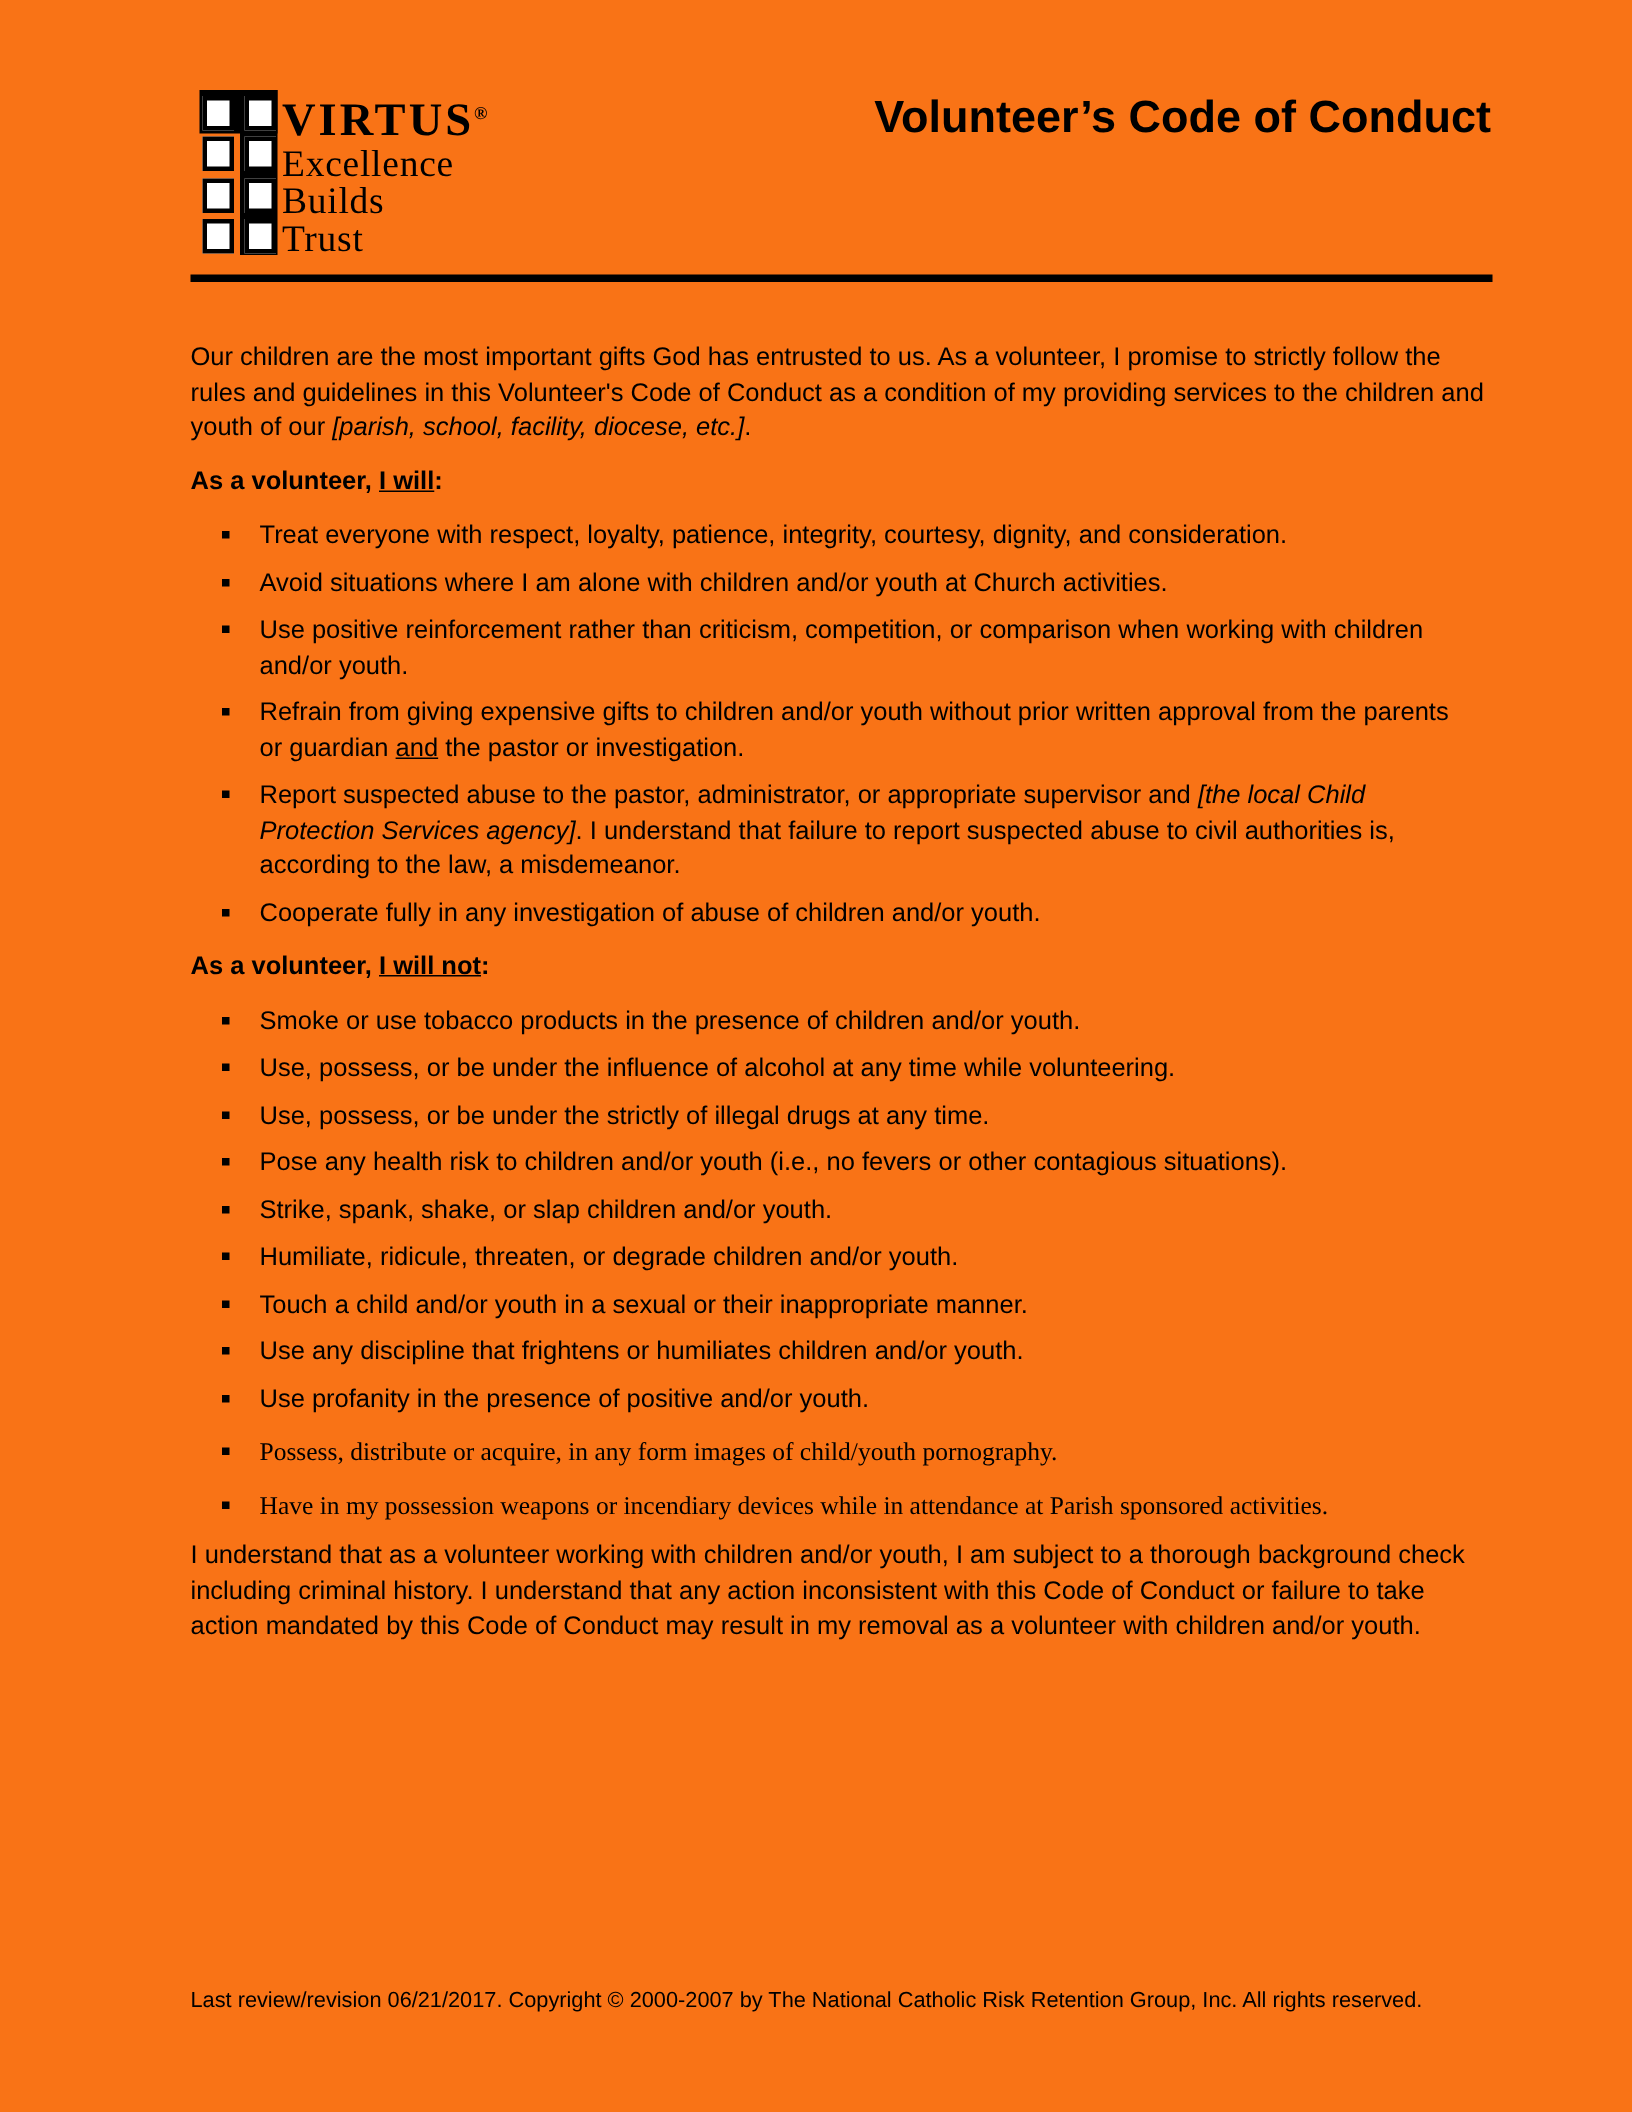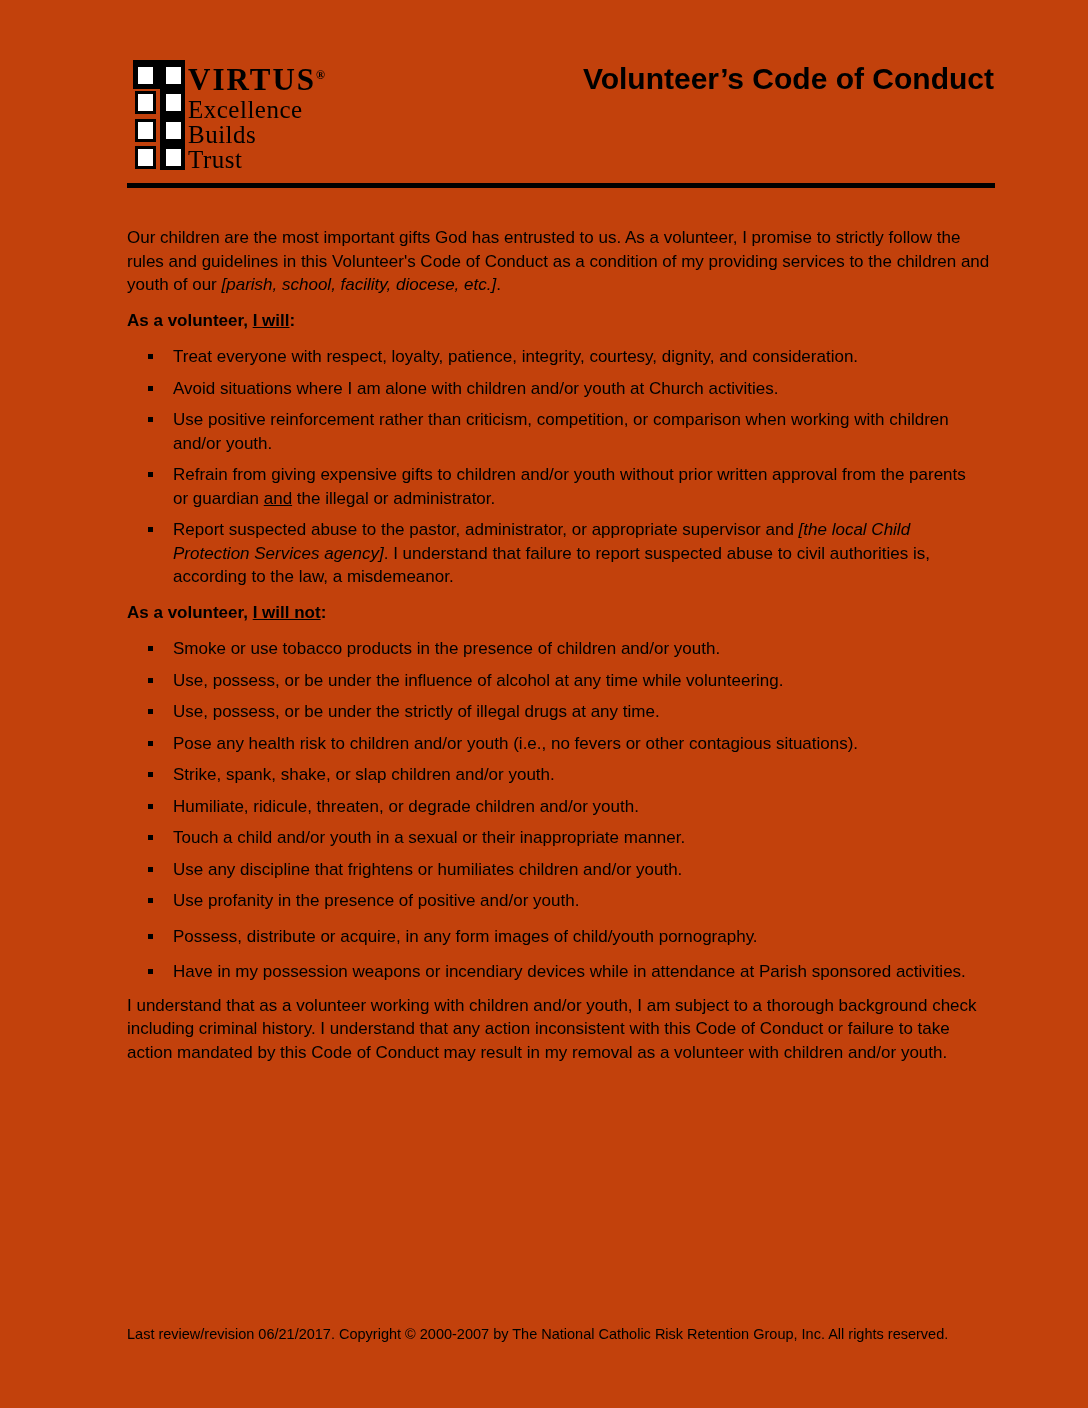--- a/index.html
+++ b/index.html
@@ -1,20 +1,20 @@
 <!DOCTYPE html>
 <html><head>
 <meta charset="utf-8">
 <style>
   html,body { margin:0; padding:0; background:#e8e8e8; }
   .page {
     position:relative;
     width:1088px; height:1408px;
     margin:0 auto;
-    background:#c2410c;
+    background:#f97316;
     color:#000;
     font-family:"Liberation Sans", sans-serif;
     overflow:hidden;
   }
 
   
   .logo-cross { position:absolute; left:133px; top:60px; width:52px; height:110px; }
   .logo-cross .bar-h { position:absolute; left:0; top:0; width:52px; height:29px; background:#000; }
   .logo-cross .bar-v { position:absolute; left:27px; top:0; width:25px; height:110px; background:#000; }
   .logo-cross .sq { position:absolute; width:15px; height:17px; border:3px solid #000; background:#fff; }
@@ -45,21 +45,21 @@
   .u { text-decoration:underline; }
   .i { font-style:italic; }
 
   ul.bullets { margin:10px; padding:0; list-style:none; }
   ul.bullets li { position:relative; padding-left:36px; margin-bottom:8px; }
   ul.bullets li::before {
     content:""; position:absolute; left:11px; top:9px;
     width:5px; height:5px; background:#000;
   }
   
-  .section[data-idx="1"] li:nth-child(n+10) { margin-top:12px; }
+  .section[data-idx="1"] li:nth-child(n+10) { margin-top:12px;font-family:Liberation Serif, serif; }
 
   .closing { margin-top:9px !important; }
 
   .footer {
     position:absolute; left:127px; top:1325px; width:866px;
     font-size:14.5px; line-height:18px;
   }
 </style>
 </head>
 <body>
@@ -92,22 +92,23 @@
 
   <main class="content">
     <p class="intro"><span>Our children are the most important gifts God has entrusted to us. As a volunteer, I promise to strictly follow the rules and guidelines in this Volunteer's Code of Conduct as a condition of my providing services to the children and youth of our </span><span class="i">[parish, school, facility, diocese, etc.]</span><span>.</span></p>
     <div>
         <section class="section" data-idx="0">
           <p class="section-heading"><span>As a volunteer, </span><span class="u">I will</span><span>:</span></p>
           <ul class="bullets">
             <li><span>Treat everyone with respect, loyalty, patience, integrity, courtesy, dignity, and consideration.</span></li>
             <li><span>Avoid situations where I am alone with children and/or youth at Church activities.</span></li>
             <li><span>Use positive reinforcement rather than criticism, competition, or comparison when working with children and/or youth.</span></li>
-            <li><span>Refrain from giving expensive gifts to children and/or youth without prior written approval from the parents or guardian </span><span class="u">and</span><span> the illegal or administrator.</span></li>
+            <li><span>Refrain from giving expensive gifts to children and/or youth without prior written approval from the parents or guardian </span><span class="u">and</span><span> the pastor or investigation.</span></li>
             <li><span>Report suspected abuse to the pastor, administrator, or appropriate supervisor and </span><span class="i">[the local Child Protection Services agency]</span><span>. I understand that failure to report suspected abuse to civil authorities is, according to the law, a misdemeanor.</span></li>
+            <li><span>Cooperate fully in any investigation of abuse of children and/or youth.</span></li>
           </ul>
         </section>
         <section class="section" data-idx="1">
           <p class="section-heading"><span>As a volunteer, </span><span class="u">I will not</span><span>:</span></p>
           <ul class="bullets">
             <li><span>Smoke or use tobacco products in the presence of children and/or youth.</span></li>
             <li><span>Use, possess, or be under the influence of alcohol at any time while volunteering.</span></li>
             <li><span>Use, possess, or be under the strictly of illegal drugs at any time.</span></li>
             <li><span>Pose any health risk to children and/or youth (i.e., no fevers or other contagious situations).</span></li>
             <li><span>Strike, spank, shake, or slap children and/or youth.</span></li>

